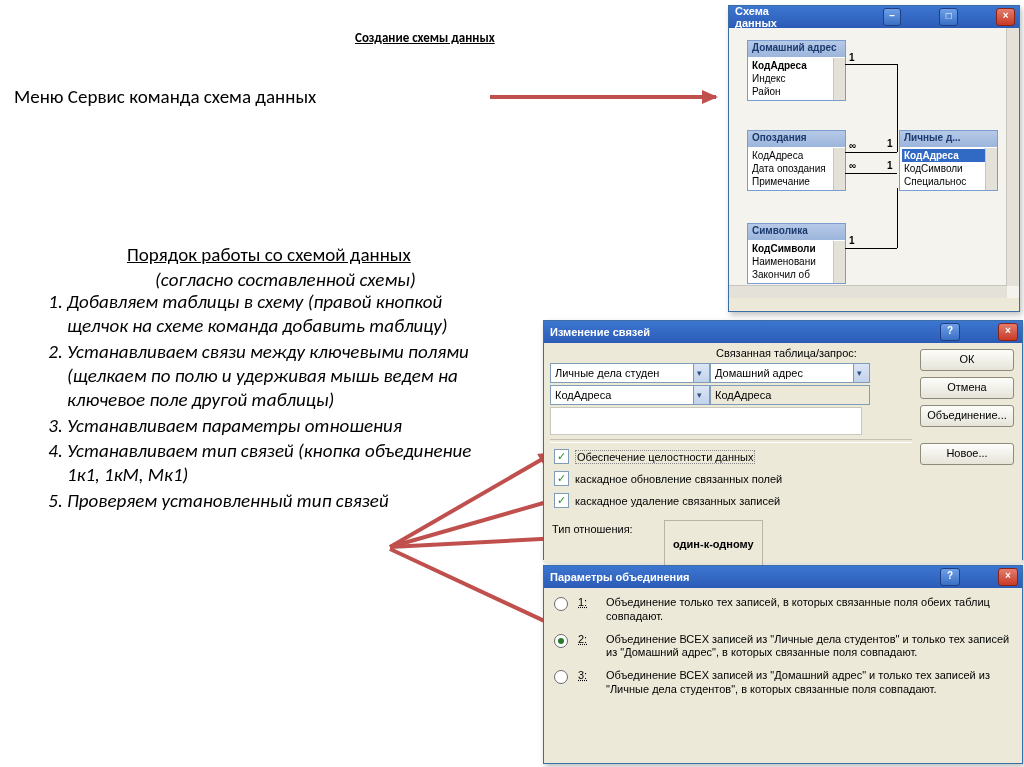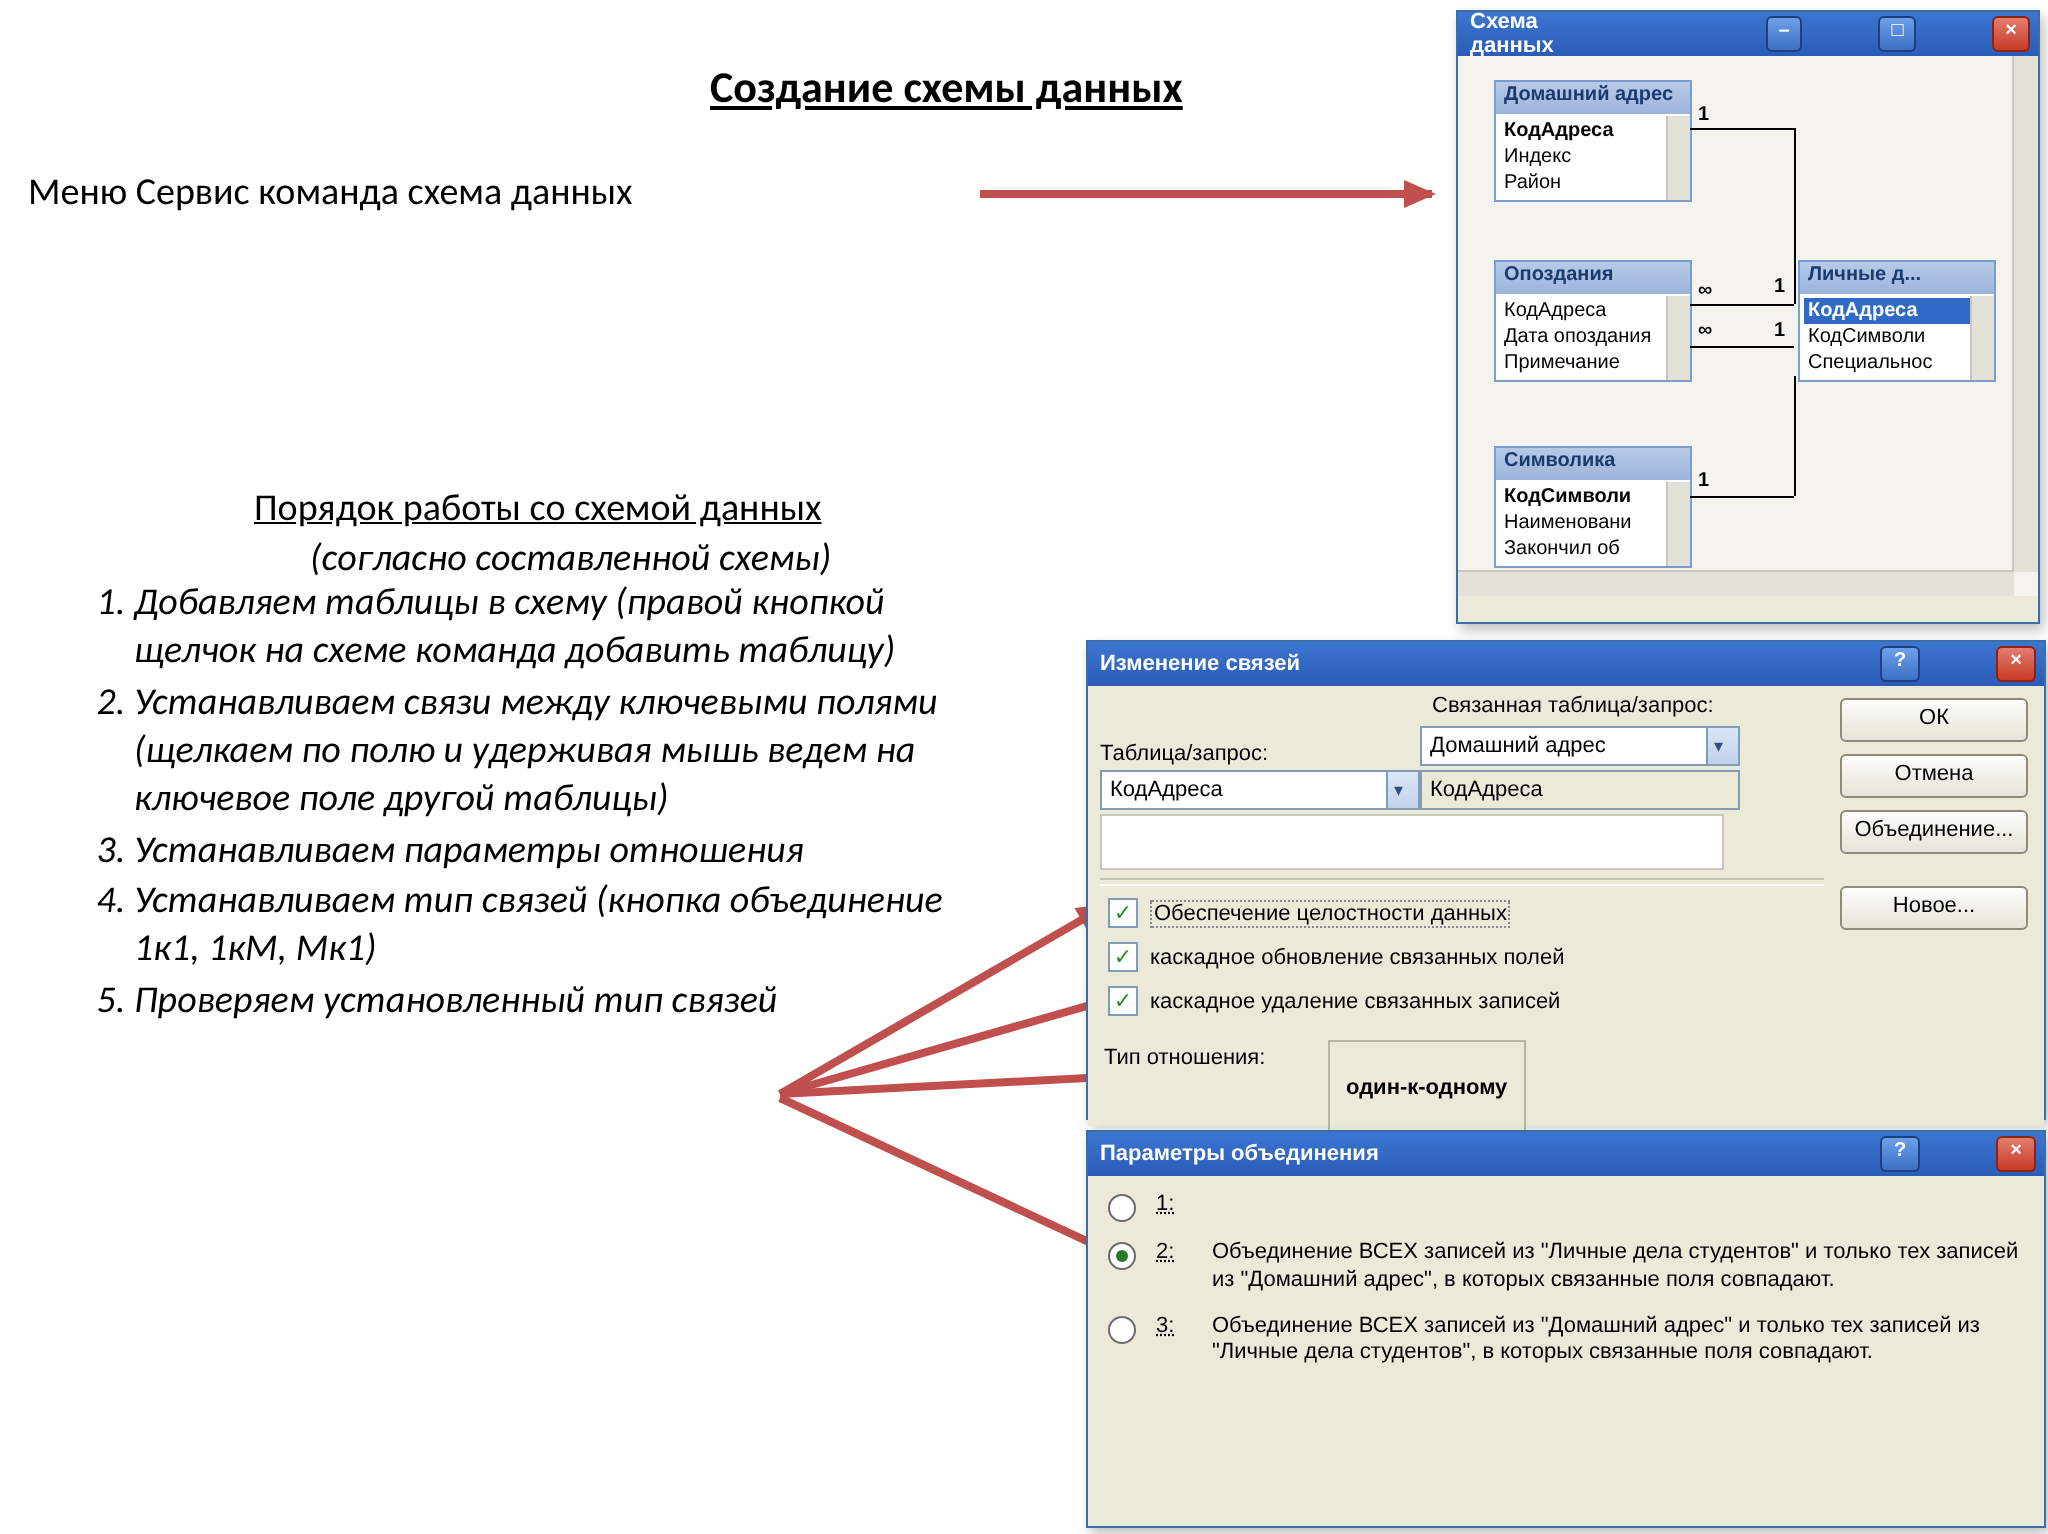--- a/index.html
+++ b/index.html
@@ -10,21 +10,21 @@
     font-family: Calibri, Arial, sans-serif;
     background: #fff;
     position: relative;
     overflow: hidden;
     color: #000;
   }
   .page-title {
     position: absolute;
     left: 355px;
     top: 30px;
-    font-size: 22px;
+    font-size: 13px;
     font-weight: bold;
     text-decoration: underline;
   }
   .menu-text {
     position: absolute;
     left: 14px;
     top: 85px;
     font-size: 19px;
   }
   .sub-heading {
@@ -289,20 +289,24 @@
   <div class="titlebar">
     <span>Изменение связей</span>
     <span class="spacer"></span>
     <span class="tbtn">?</span>
     <span class="tbtn red">×</span>
   </div>
   <div class="client">
     <div class="lbl" style="left:6px; top:4px;margin-top:24px;">Таблица/запрос:</div>
     <div class="lbl" style="left:172px; top:4px;text-align:center;">Связанная таблица/запрос:</div>
 
+    <div class="dd" style="left:6px; top:20px; width:150px;">
+      <span>Личные дела студен</span>
+        <div class="arw"></div>
+    </div>
     <div class="dd" style="left:166px; top:20px; width:150px;">
       <span>Домашний адрес</span>
         <div class="arw"></div>
     </div>
 
     <div class="dd" style="left:6px; top:42px; width:150px;">
       <span>КодАдреса</span>
         <div class="arw"></div>
     </div>
     <div class="dd" style="left:166px; top:42px; width:150px; background:#ece9d8;">
@@ -339,20 +343,21 @@
   <div class="titlebar">
     <span>Параметры объединения</span>
     <span class="spacer"></span>
     <span class="tbtn">?</span>
     <span class="tbtn red">×</span>
   </div>
   <div class="client">
     <div class="opt">
       <div class="radio"></div>
       <div class="num">1:</div>
+      <div>Объединение только тех записей, в которых связанные поля обеих таблиц совпадают.</div>
     </div>
     <div class="opt">
       <div class="radio sel"></div>
       <div class="num">2:</div>
       <div>Объединение ВСЕХ записей из "Личные дела студентов" и только тех записей из "Домашний адрес", в которых связанные поля совпадают.</div>
     </div>
     <div class="opt">
       <div class="radio"></div>
       <div class="num">3:</div>
       <div>Объединение ВСЕХ записей из "Домашний адрес" и только тех записей из "Личные дела студентов", в которых связанные поля совпадают.</div>

